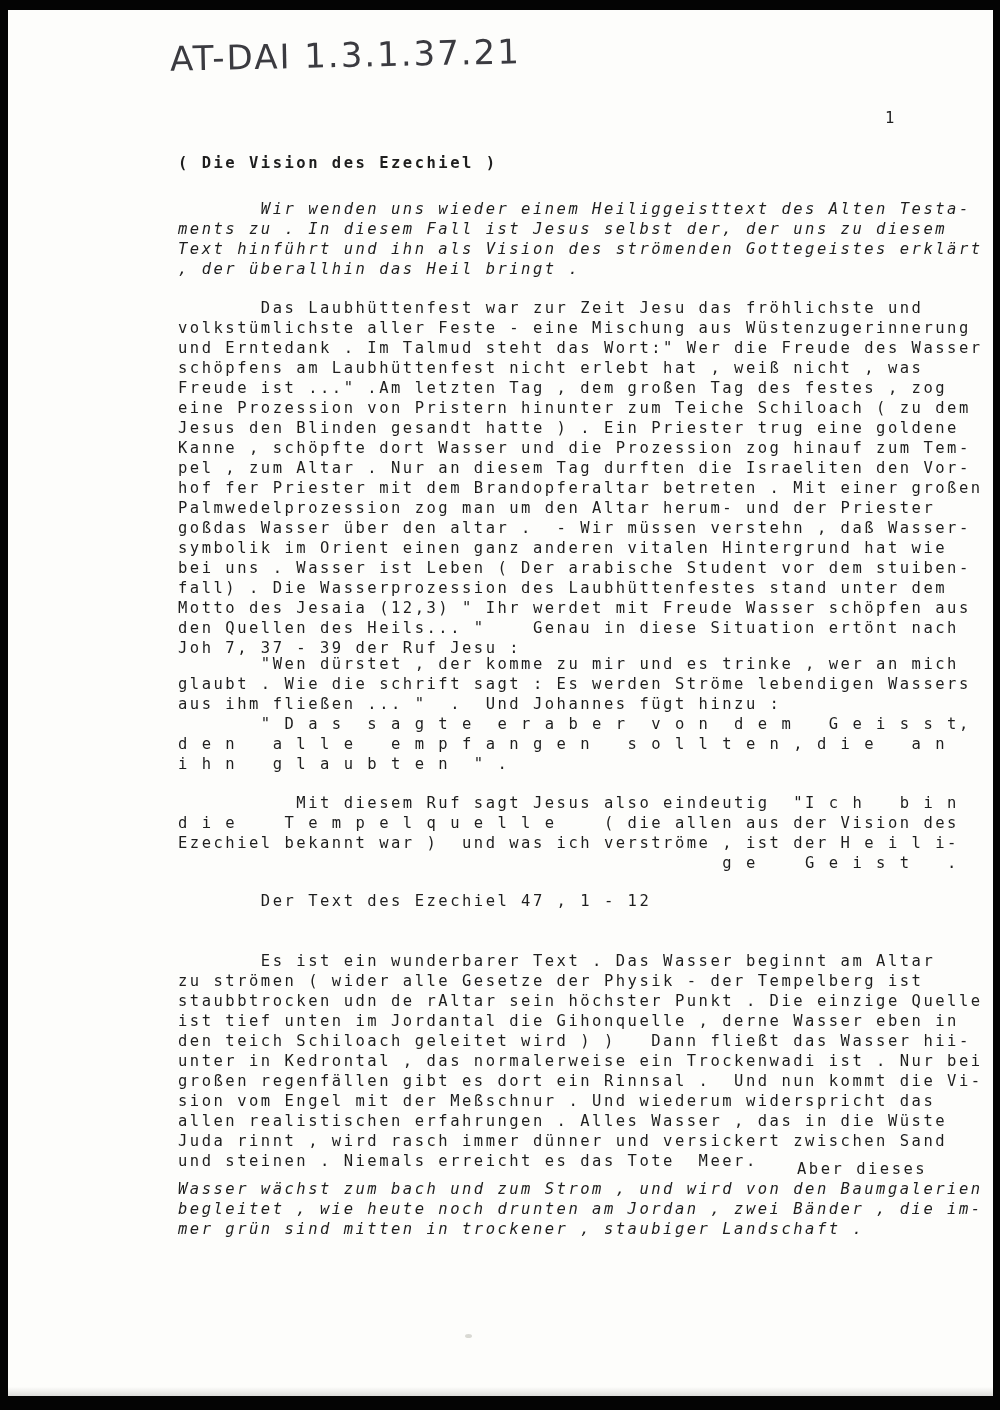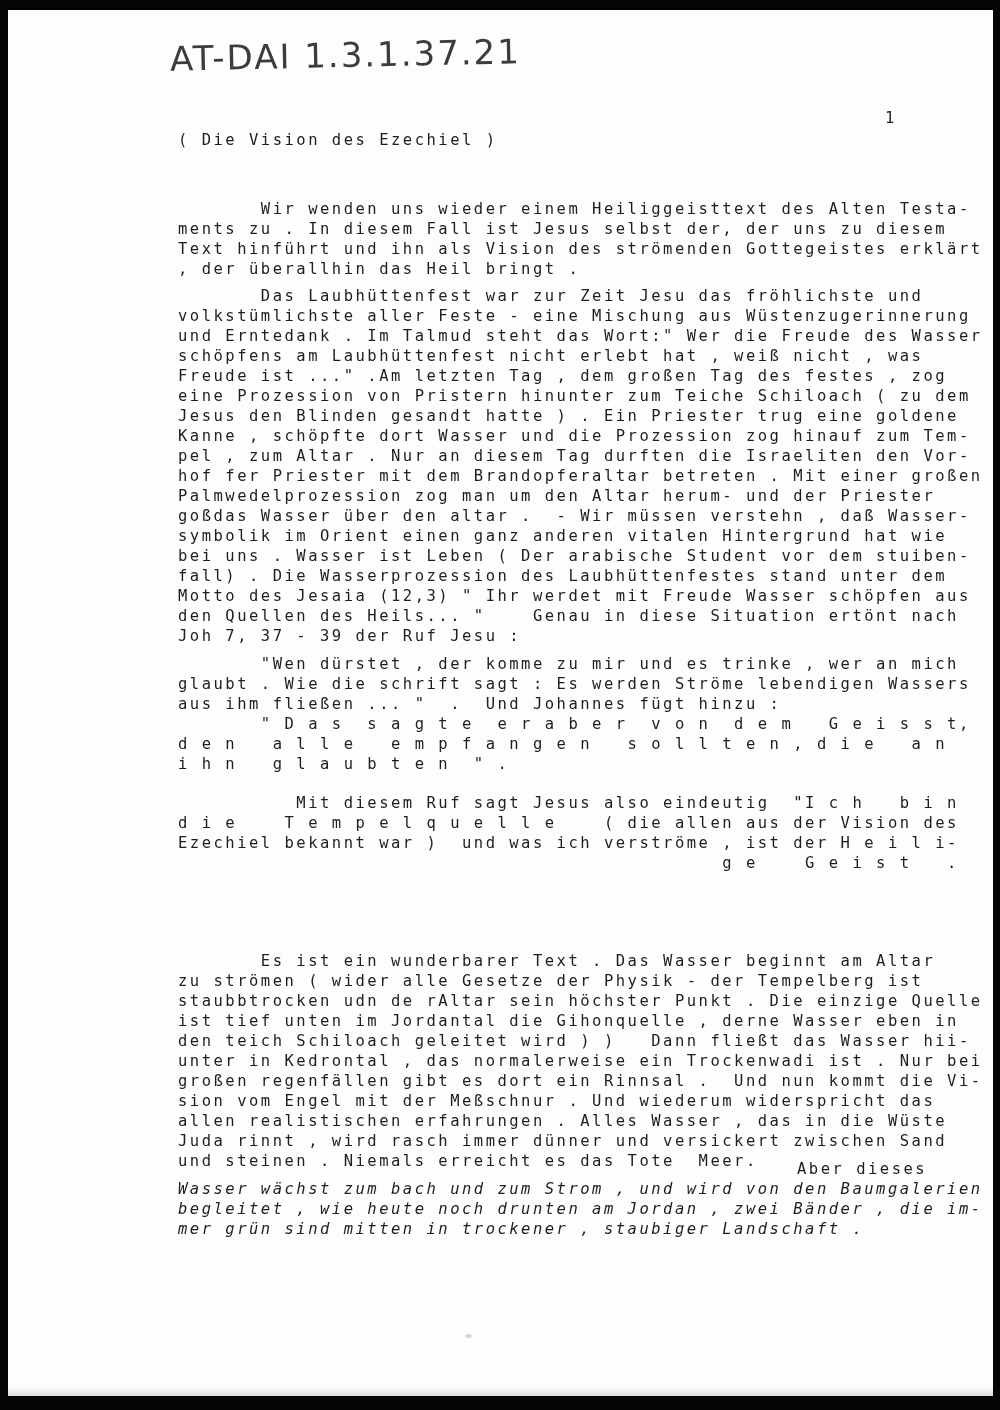--- a/index.html
+++ b/index.html
@@ -44,23 +44,23 @@
     color: #3b3b40;
     transform: rotate(-1.2deg);
     white-space: pre;
   }
   .heading { top: 98px; width: 780px; }
   .pagenum {
     position: absolute;
     left: 707px;
     top: 0;
   }
-  .subtitle { top: 120px; }
-  .p1 { top: 189px; }
-  .p2 { top: 276px; }
+  .subtitle { top: 143px; font-weight: bold; }
+  .p1 { top: 189px; font-style: italic; }
+  .p2 { top: 288px; }
   .p3 { top: 644px; }
   .p4 { top: 704px; }
   .p5 { top: 783px; text-align: right; }
   .p6 { top: 881px; }
   .p7 { top: 941px; }
   .insert { top: 1149px; left: 789px; text-align: right; }
   .p8 { top: 1169px; font-style: italic; }
   .smudge {
     position: absolute;
     left: 457px;
@@ -123,20 +123,21 @@
 
     <div class="block p4">       " D a s  s a g t e  e r a b e r  v o n  d e m   G e i s s t,
 d e n   a l l e   e m p f a n g e n   s o l l t e n , d i e   a n
 i h n   g l a u b t e n  " .</div>
 
     <div class="block p5">       Mit diesem Ruf sagt Jesus also eindeutig  "I c h   b i n
 d i e    T e m p e l q u e l l e    ( die allen aus der Vision des
 Ezechiel bekannt war )  und was ich verströme , ist der H e i l i-
 g e    G e i s t   .</div>
 
+    <div class="block p6">       Der Text des Ezechiel 47 , 1 - 12</div>
 
     <div class="block p7">       Es ist ein wunderbarer Text . Das Wasser beginnt am Altar
 zu strömen ( wider alle Gesetze der Physik - der Tempelberg ist
 staubbtrocken udn de rAltar sein höchster Punkt . Die einzige Quelle
 ist tief unten im Jordantal die Gihonquelle , derne Wasser eben in
 den teich Schiloach geleitet wird ) )   Dann fließt das Wasser hii-
 unter in Kedrontal , das normalerweise ein Trockenwadi ist . Nur bei
 großen regenfällen gibt es dort ein Rinnsal .  Und nun kommt die Vi-
 sion vom Engel mit der Meßschnur . Und wiederum widerspricht das
 allen realistischen erfahrungen . Alles Wasser , das in die Wüste

